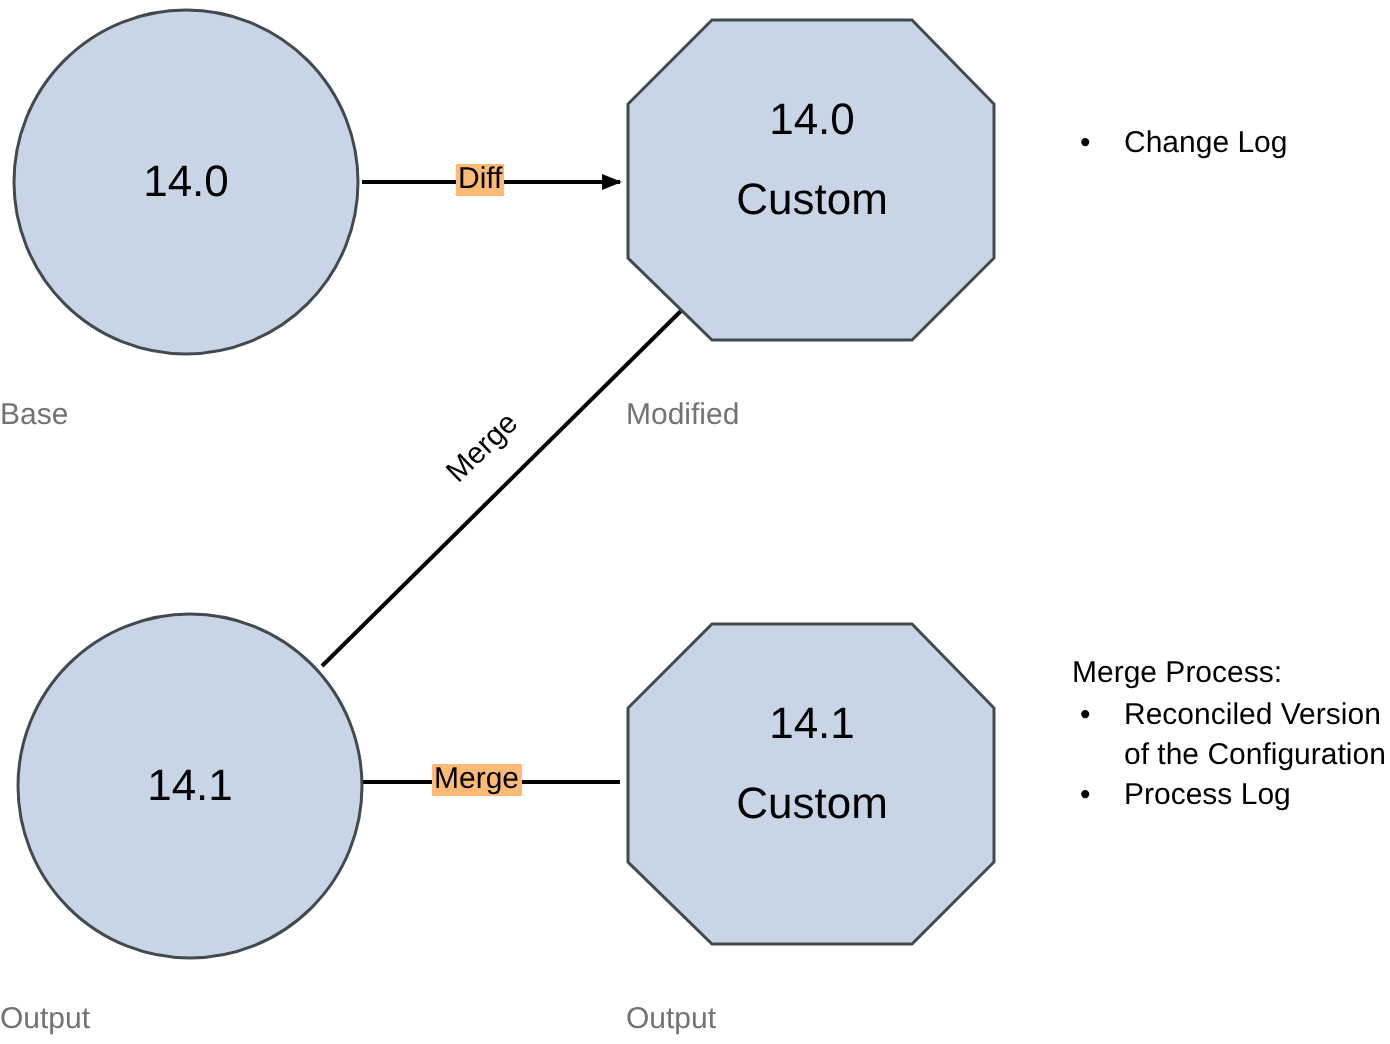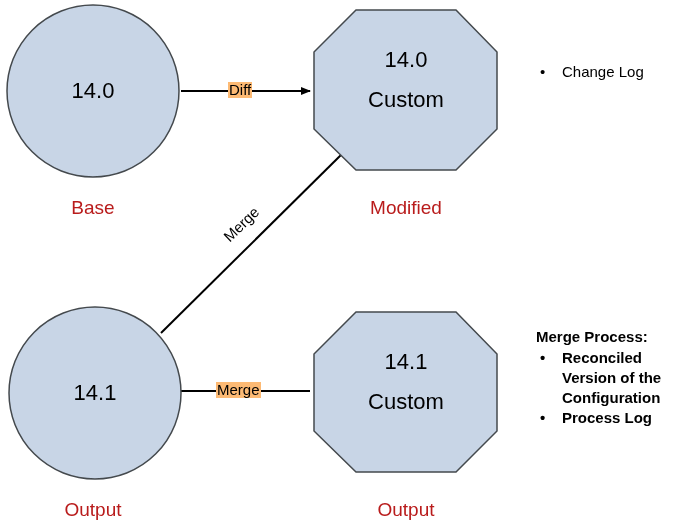--- a/index.html
+++ b/index.html
@@ -17,23 +17,22 @@
   }
   #diagram-canvas {
     position: absolute;
     left: 0;
     top: 0;
     width: 695px;
     height: 522px;
   }
   .node-label {
     position: absolute;
-    font-size: 19px;
-    color: #b91c1c;
-    text-align: center;
+    font-size: 15px;
+    color: #737373;
     white-space: nowrap;
     line-height: 18px;
   }
   .node-label.base   { left: 0px;   top: 199px; width: 186px; }
   .node-label.modified { left: 313px; top: 199px; width: 186px; }
   .node-label.target { left: 0px;   top: 501px; width: 186px; }
   .node-label.output { left: 313px; top: 501px; width: 186px; }
 
   .edge-label {
     position: absolute;
@@ -68,21 +67,21 @@
 
   .side-block {
     position: absolute;
     left: 536px;
     width: 159px;
     font-size: 15px;
     line-height: 20px;
     color: #000000;
   }
   .side-block.diff-block  { top: 62px; }
-  .side-block.merge-block { top: 327px; font-weight: bold; }
+  .side-block.merge-block { top: 327px; }
   .side-heading { margin: 0 0 1px 0; white-space: nowrap; }
   .side-list {
     margin: 0;
     padding: 0;
     list-style: none;
   }
   .side-list li {
     position: relative;
     padding-left: 26px;
     margin: 0 0 0 0;

